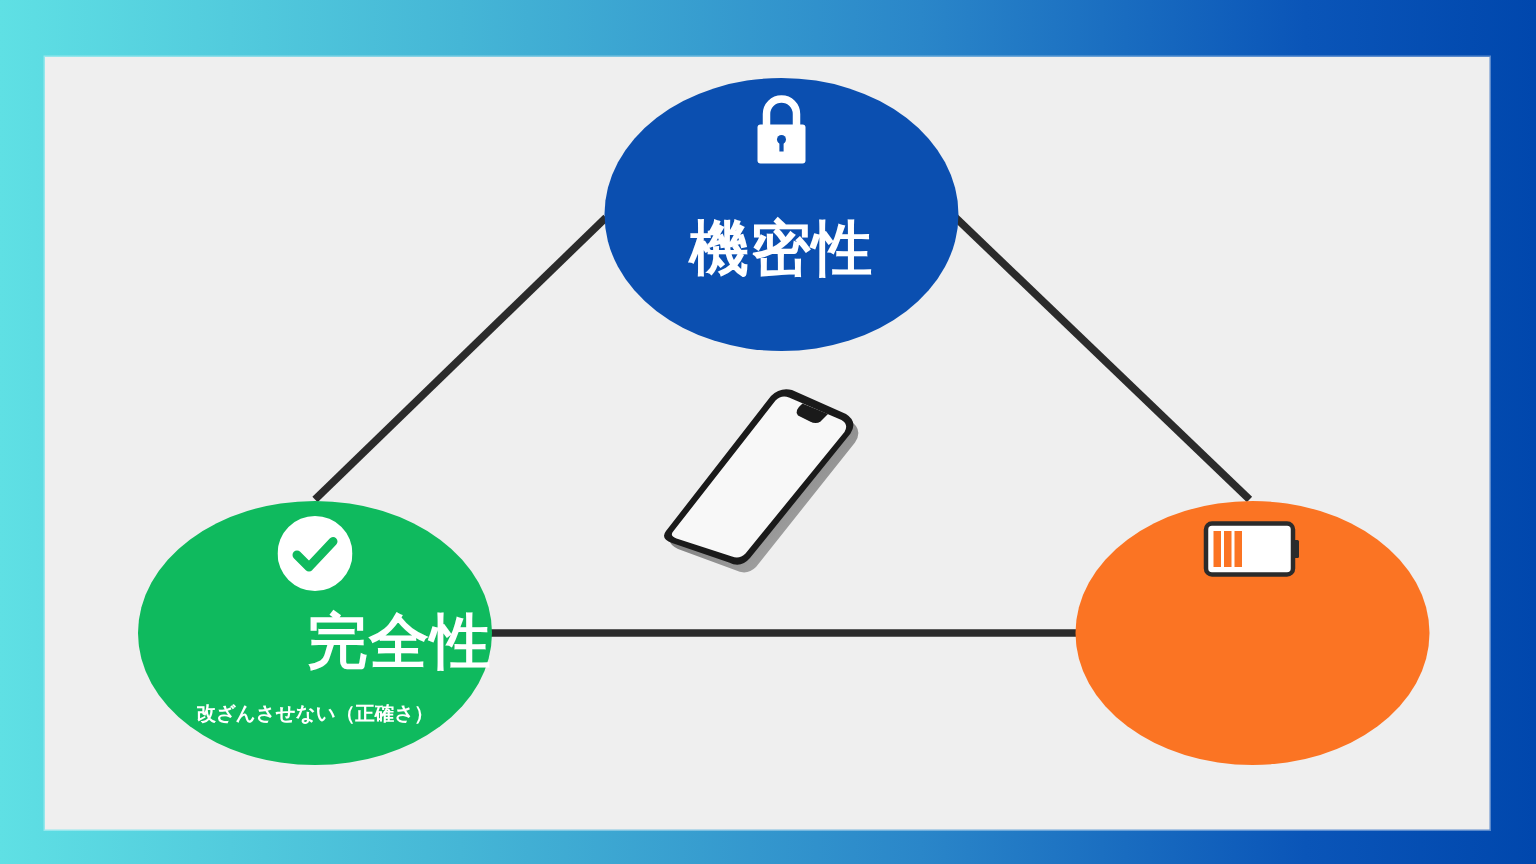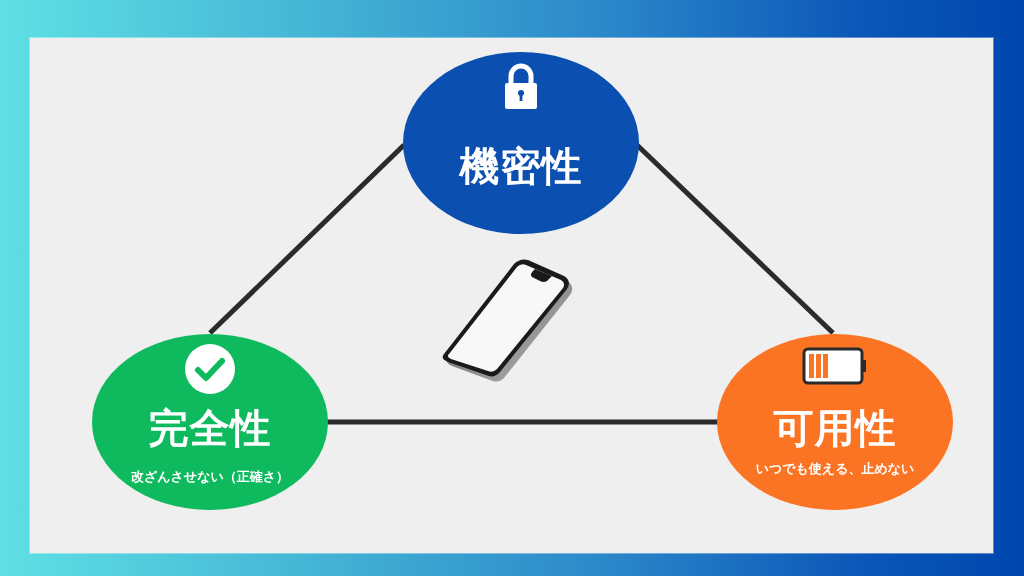--- a/index.html
+++ b/index.html
@@ -28,21 +28,21 @@
     }
     .node .icon { position: absolute; left: 50%; transform: translateX(-50%); }
 
     #node-conf { left: 403px; top: 52px; width: 236px; height: 182px; }
     #node-conf .icon { top: 10px; }
     #node-conf .title { top: 70px; margin-top: 24px; }
     #node-conf .sub { top: 136px; }
 
     #node-integ { left: 92px; top: 334px; width: 236px; height: 176px; }
     #node-integ .icon { top: 10px; }
-    #node-integ .title { top: 74px; }
+    #node-integ .title { top: 74px; text-align: right; }
     #node-integ .sub { top: 136px; }
 
     #node-avail { left: 717px; top: 334px; width: 236px; height: 176px; }
     #node-avail .icon { top: 13px; }
     #node-avail .title { top: 74px; }
     #node-avail .sub { top: 128px; }
 
     .phone { position: absolute; left: 436px; top: 258px; width: 142px; height: 126px; }
   </style>
 </head>
@@ -82,22 +82,20 @@
 <div class="node" id="node-avail" style="background:#fb7423;">
   <span class="icon">
     <svg width="66" height="38" viewBox="0 0 66 38">
       <rect x="2" y="2" width="58" height="34" rx="4" fill="#fff" stroke="#2b2b2b" stroke-width="3"></rect>
       <rect x="60" y="13" width="4" height="12" rx="1" fill="#2b2b2b"></rect>
       <rect x="7" y="7" width="5" height="24" fill="#fb7423"></rect>
       <rect x="14" y="7" width="5" height="24" fill="#fb7423"></rect>
       <rect x="21" y="7" width="5" height="24" fill="#fb7423"></rect>
     </svg>
   </span>
-  <div class="title">可用性</div>
-  <div class="sub">いつでも使える、止めない</div>
 </div>
 
 <div class="phone">
   <svg width="142" height="126" viewBox="0 0 142 126">
     <defs>
       <linearGradient id="edgeg" x1="0" y1="0" x2="1" y2="1">
         <stop offset="0" stop-color="#555"></stop>
         <stop offset="1" stop-color="#bbb"></stop>
       </linearGradient>
     </defs>

